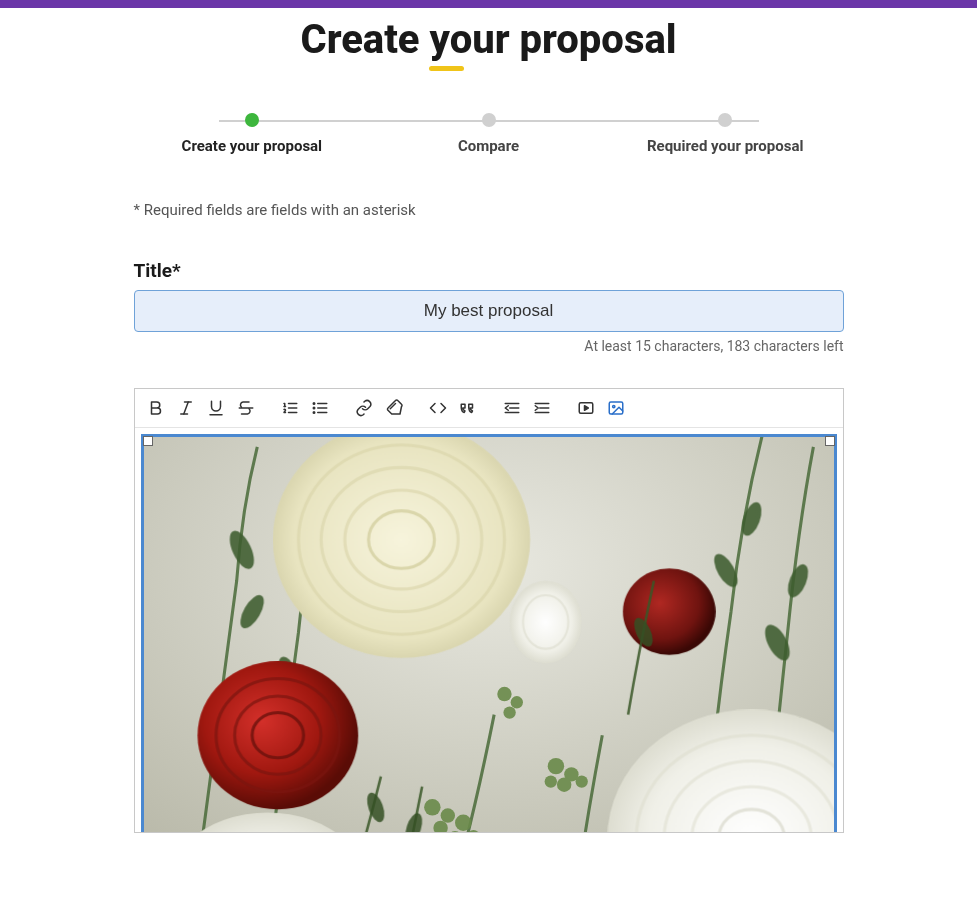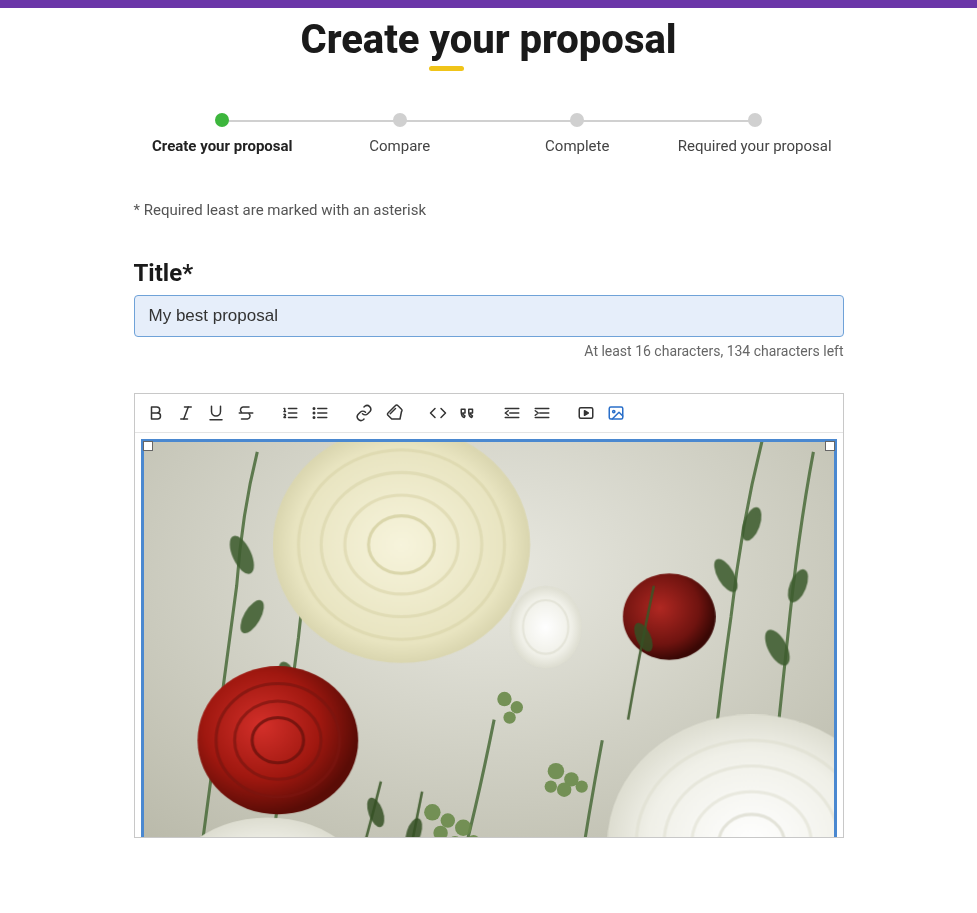--- a/index.html
+++ b/index.html
@@ -7,25 +7,25 @@
     .top-bar { background: #6b36a8; height: 8px; width: 100%; }
     .container { max-width: 810px; margin: 8px auto; padding: 0 50px; }
     .page-title-wrap { text-align: center; margin-top: 8px; margin-bottom: 50px; position: relative; }
     .page-title { font-size: 40px; font-weight: 800; display: inline-block; position: relative; }
     .title-underline { position: absolute; left: 295px; bottom: -8px; width: 35px; height: 5px; background: #f0c419; border-radius: 3px; }
     .steps { display: flex; justify-content: space-between; align-items: flex-start; margin-bottom: 50px; position: relative; }
     .steps-line { position: absolute; top: 7px; left: 85px; right: 85px; height: 2px; background: #d0d0d0; z-index: 0; }
     .step { display: flex; flex-direction: column; align-items: center; z-index: 1; flex: 1; }
     .step-dot { width: 14px; height: 14px; border-radius: 50%; background: #d0d0d0; margin-bottom: 10px; }
     .step-dot.active { background: #3db63d; }
-    .step-label { font-size: 15px; color: #444; font-weight: 400; }
+    .step-label { font-size: 15px; color: #444; font-weight: 700; }
     .step-label.active { font-weight: 700; color: #222; }
     .required-note { font-size: 15px; color: #555; margin-bottom: 40px; margin-top: -4px; }
-    .field-label { font-size: 24px; font-weight: 700; margin-bottom: 8px; display: block; }
-    .title-input { width: 100%; height: 42px; border: 1px solid #6fa2d8; border-radius: 4px; background: #e6eefa; padding: 0 14px; font-size: 17px; color: #333; outline: none; }
+    .field-label { font-size: 19px; font-weight: 700; margin-bottom: 8px; display: block; }
+    .title-input { width: 100%; height: 42px; border: 1px solid #6fa2d8; border-radius: 4px; background: #e6eefa; padding: 0 14px; font-size: 17px; color: #333; outline: none; text-align: center; }
     .char-info { text-align: right; font-size: 14px; color: #666; margin-top: 6px; margin-bottom: 34px; }
     .editor-frame { border: 1px solid #c8c8c8; }
     .toolbar { display: flex; align-items: center; padding: 6px 8px; gap: 4px; border-bottom: 1px solid #e4e4e4; background: #fff; }
     .tb-btn { width: 26px; height: 26px; display: inline-flex; align-items: center; justify-content: center; border: none; background: transparent; cursor: pointer; color: #333; }
     .tb-btn.active-icon { color: #2a6fc9; }
     .tb-sep { width: 10px; }
     .editor-body { position: relative; height: 404px; overflow-y: scroll; background: #fff; }
     .image-sel { position: absolute; top: 6px; left: 6px; right: 6px; bottom: -50px; border: 3px solid #4a88d0; }
     .handle { position: absolute; width: 10px; height: 10px; background: #fff; border: 1px solid #666; }
     .handle.tl { top: -1px; left: -1px; }
@@ -49,33 +49,29 @@
     <div class="step">
       <div class="step-dot active"></div>
       <div class="step-label active">Create your proposal</div>
     </div>
     <div class="step">
       <div class="step-dot"></div>
       <div class="step-label">Compare</div>
     </div>
     <div class="step">
       <div class="step-dot"></div>
-      <div class="step-label">Complete</div>
-    </div>
-    <div class="step">
-      <div class="step-dot"></div>
       <div class="step-label">Required your proposal</div>
     </div>
   </div>
 
-  <p class="required-note">* Required least are marked with an asterisk</p>
+  <p class="required-note">* Required fields are fields with an asterisk</p>
 
   <label class="field-label">Title*</label>
   <input type="text" class="title-input" value="My best proposal" style="">
-  <div class="char-info">At least 16 characters, 134 characters left</div>
+  <div class="char-info">At least 15 characters, 183 characters left</div>
 
 
   <div class="editor-frame">
     <div class="toolbar">
       <button class="tb-btn" title="Bold">
         <svg class="icon" viewBox="0 0 24 24">
             <path d="M6 4h7a4 4 0 0 1 0 8H6zM6 12h8a4 4 0 0 1 0 8H6z"></path>
           </svg>
       </button>
       <button class="tb-btn" title="Italic">

